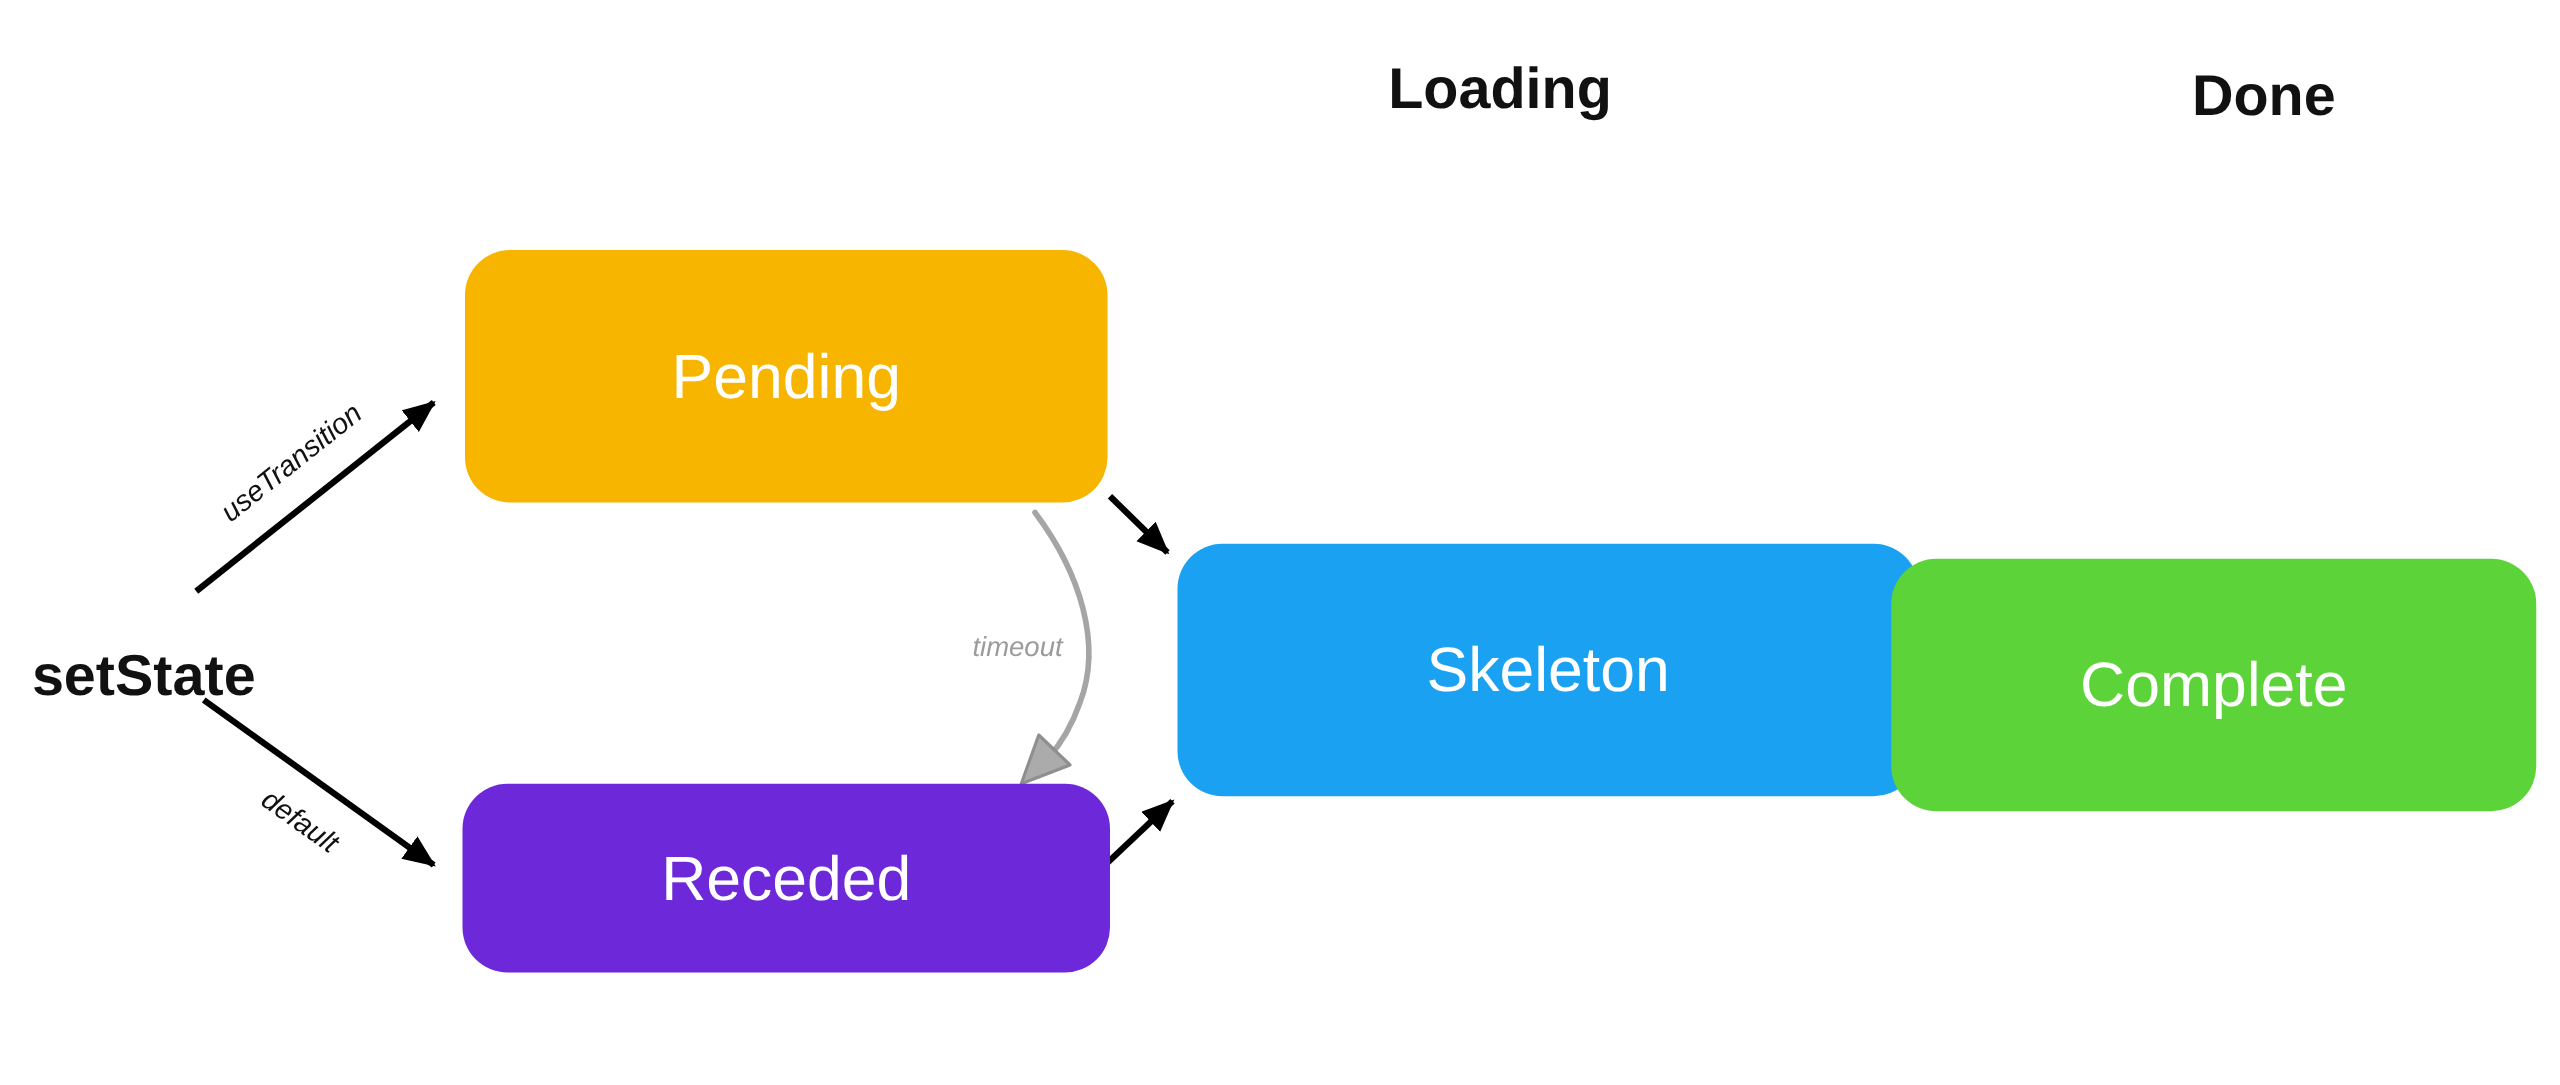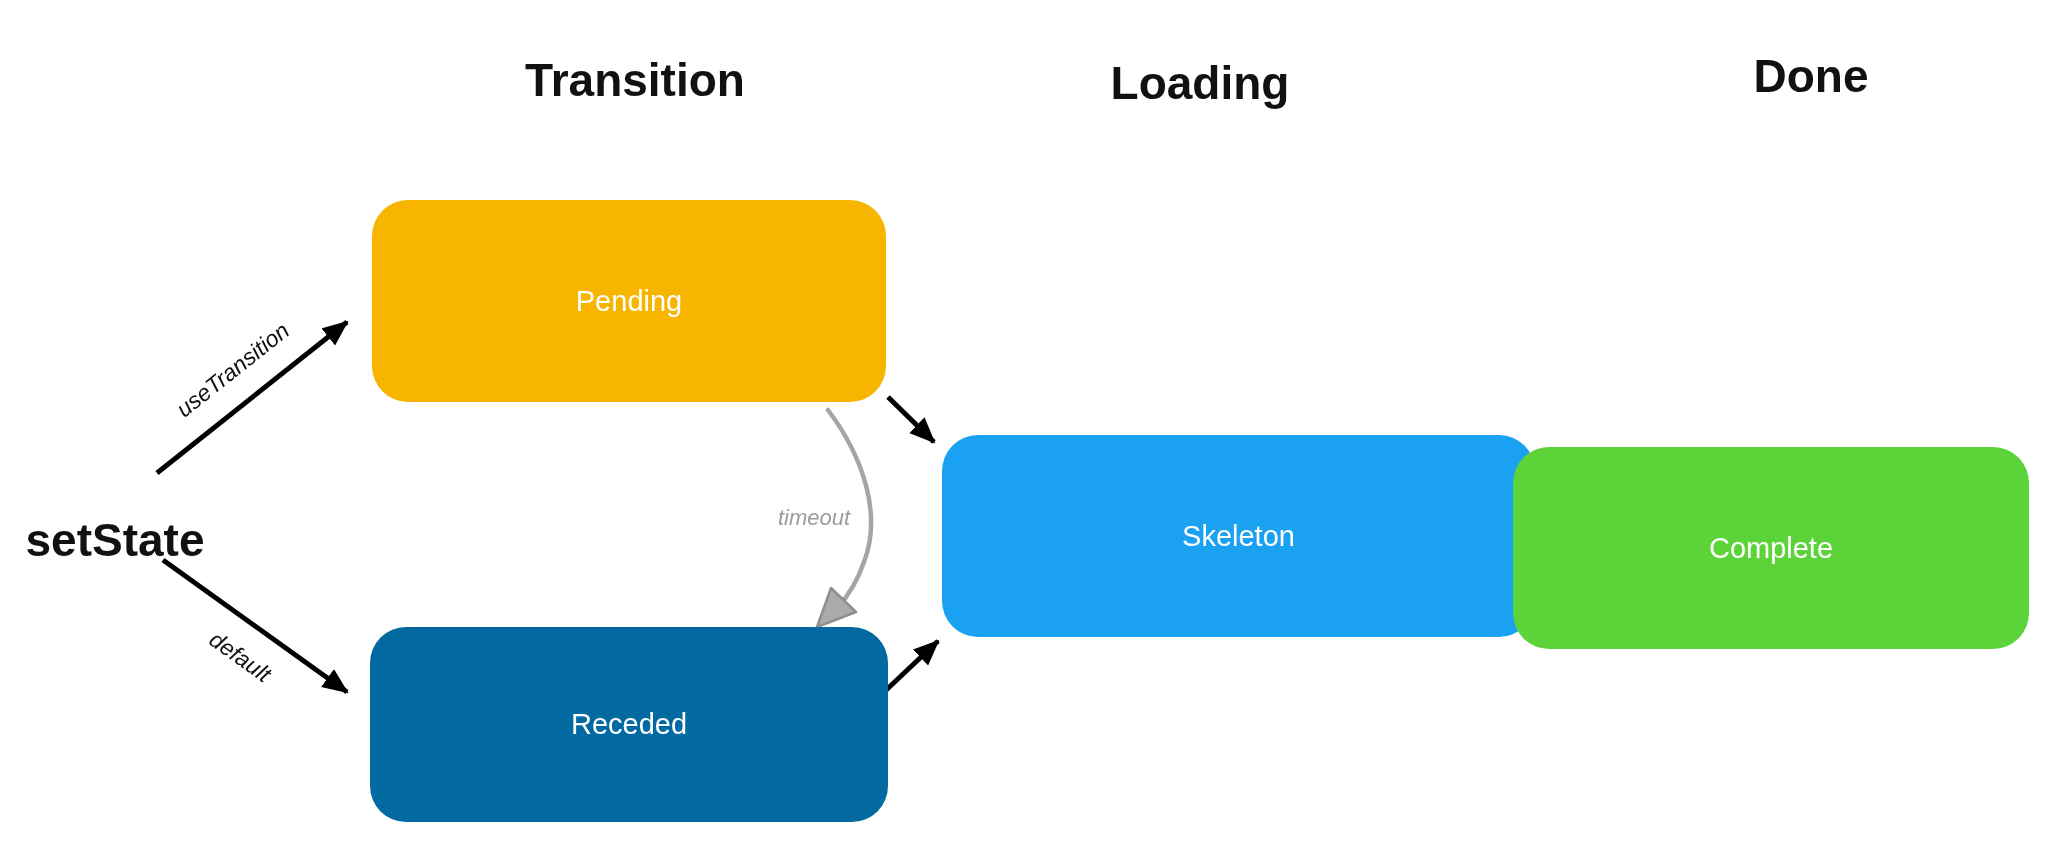--- a/index.html
+++ b/index.html
@@ -33,21 +33,21 @@
   }
   .node {
     position: absolute;
     border-radius: 36px;
     display: flex;
     align-items: center;
     justify-content: center;
   }
   .node .node-label {
     color: #ffffff;
-    font-size: 29px;
+    font-size: 50px;
     font-weight: 400;
     white-space: nowrap;
   }
   .edge-label {
     position: absolute;
     transform: translate(-50%, -50%);
     font-size: 23px;
     font-style: italic;
     color: #111111;
     white-space: nowrap;
@@ -61,22 +61,21 @@
     width: 2048px;
     height: 868px;
     pointer-events: none;
   }
 </style>
 </head>
 <body>
 
 <div class="canvas">
 
-  <div class="col-header" style="left:635px; top:80px;">Transition</div>
-  <div class="col-header" style="left:1200px; top:83px;">Loading</div>
+  <div class="col-header" style="left:1200px; top:70px;">Loading</div>
   <div class="col-header" style="left:1771px; top:76px;margin-left:40px;">Done</div>
 
   <div class="source-label" style="left:115px; top:515px;margin-top:25px;">setState</div>
 
   <svg class="arrow-layer" viewBox="0 0 2048 868" xmlns="http://www.w3.org/2000/svg">
     <defs>
       <marker id="ah" markerUnits="userSpaceOnUse" markerWidth="30" markerHeight="26" refX="24" refY="11" orient="auto">
         <path d="M0,0 L26,11 L0,22 Z" fill="#000000"></path>
       </marker>
     </defs>
@@ -92,21 +91,21 @@
   </svg>
 
   <div class="edge-label rot-up" style="left:233px; top:370px;">useTransition</div>
   <div class="edge-label rot-down" style="left:240px; top:657px;">default</div>
   <div class="edge-label timeout" style="left:814px; top:518px;text-align:center;">timeout</div>
 
   <div class="node" style="left: 372px; top: 200px; width: 514px; height: 202px; background-color: rgb(247, 181, 0);">
     <span class="node-label">Pending</span>
   </div>
 
-  <div class="node" style="left: 370px; top: 627px; width: 518px; height: 195px; background-color: #0369a1;">
+  <div class="node" style="left: 370px; top: 627px; width: 518px; height: 151px; background-color: #6d28d9;">
     <span class="node-label">Receded</span>
   </div>
 
   <div class="node" style="left: 942px; top: 435px; width: 593px; height: 202px; background-color: rgb(27, 161, 242);">
     <span class="node-label">Skeleton</span>
   </div>
 
   <div class="node" style="left: 1513px; top: 447px; width: 516px; height: 202px; background-color: rgb(92, 211, 56);">
     <span class="node-label">Complete</span>
   </div>

